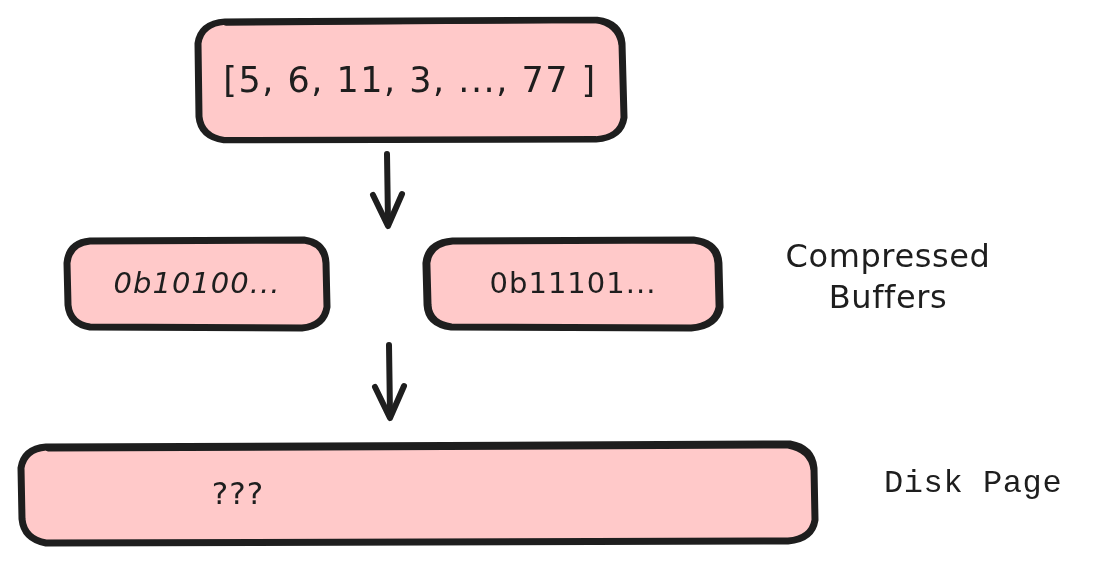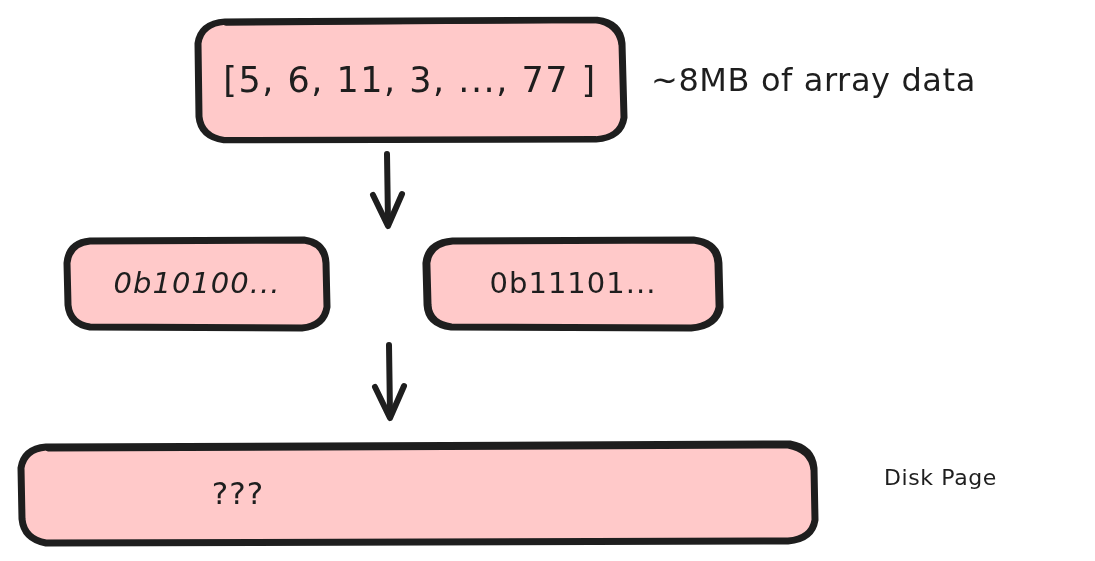--- a/index.html
+++ b/index.html
@@ -87,21 +87,22 @@
   #label-compressed-buffers {
     left: 763px;
     top: 236px;
     font-size: 32px;
     text-align: center;
     width: 250px;
   }
   #label-disk-page {
     left: 884px;
     top: 464px;
-    font-size: 22px;
+    font-size: 32px;
+    font-family: Liberation Mono, monospace;
   }
 </style>
 </head>
 <body>
 
 <div id="canvas">
 
   <div class="node" id="box-array">
     <svg class="node-svg" viewBox="0 0 430 137" preserveAspectRatio="none">
       <path d="M30,4 L402,2 Q425,5 427,28 L429,110 Q426,132 401,134 L29,135 Q6,131 4,109 L3,28 Q6,6 30,4 Z" fill="#ffc9c9" stroke="#1e1e1e" stroke-width="7" stroke-linejoin="round" stroke-linecap="round"></path>
@@ -135,18 +136,19 @@
   </svg>
 
   <div class="node" id="box-disk-page">
     <svg class="node-svg" viewBox="0 0 800 104" preserveAspectRatio="none">
       <path d="M28,5 L772,2 Q794,6 796,26 L797,78 Q794,97 770,99 L28,101 Q6,97 4,77 L3,26 Q6,7 28,5 Z" fill="#ffc9c9" stroke="#1e1e1e" stroke-width="7" stroke-linejoin="round" stroke-linecap="round"></path>
       <path d="M30,7 L770,4 Q792,8 795,27" fill="none" stroke="#1e1e1e" stroke-width="5" stroke-linecap="round"></path>
     </svg>
     <span class="node-label">???</span>
   </div>
 
-  <div class="side-label" id="label-array-data">~8MB of array data</div>
 
+  <div class="side-label" id="label-compressed-buffers">Compressed
+Buffers</div>
 
   <div class="side-label" id="label-disk-page">Disk Page</div>
 
 </div>
 
 </body></html>

